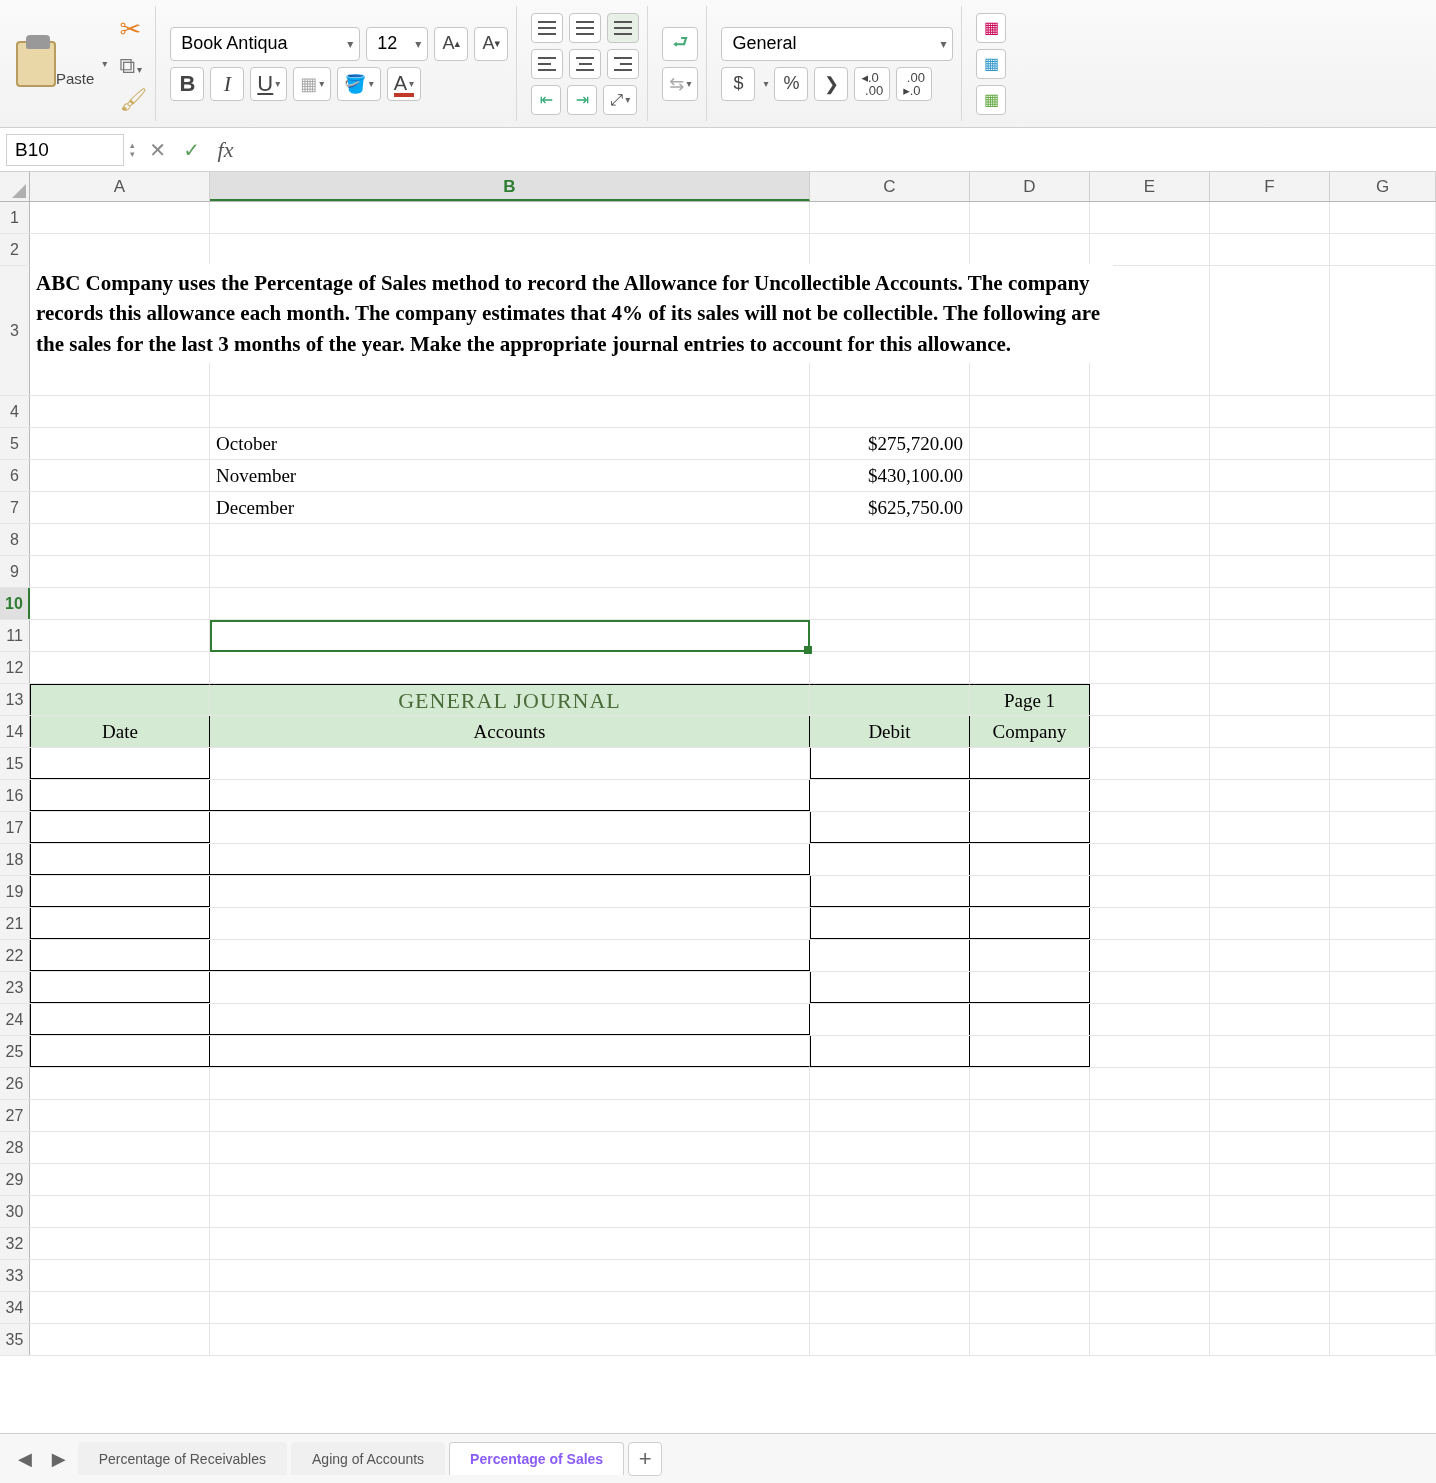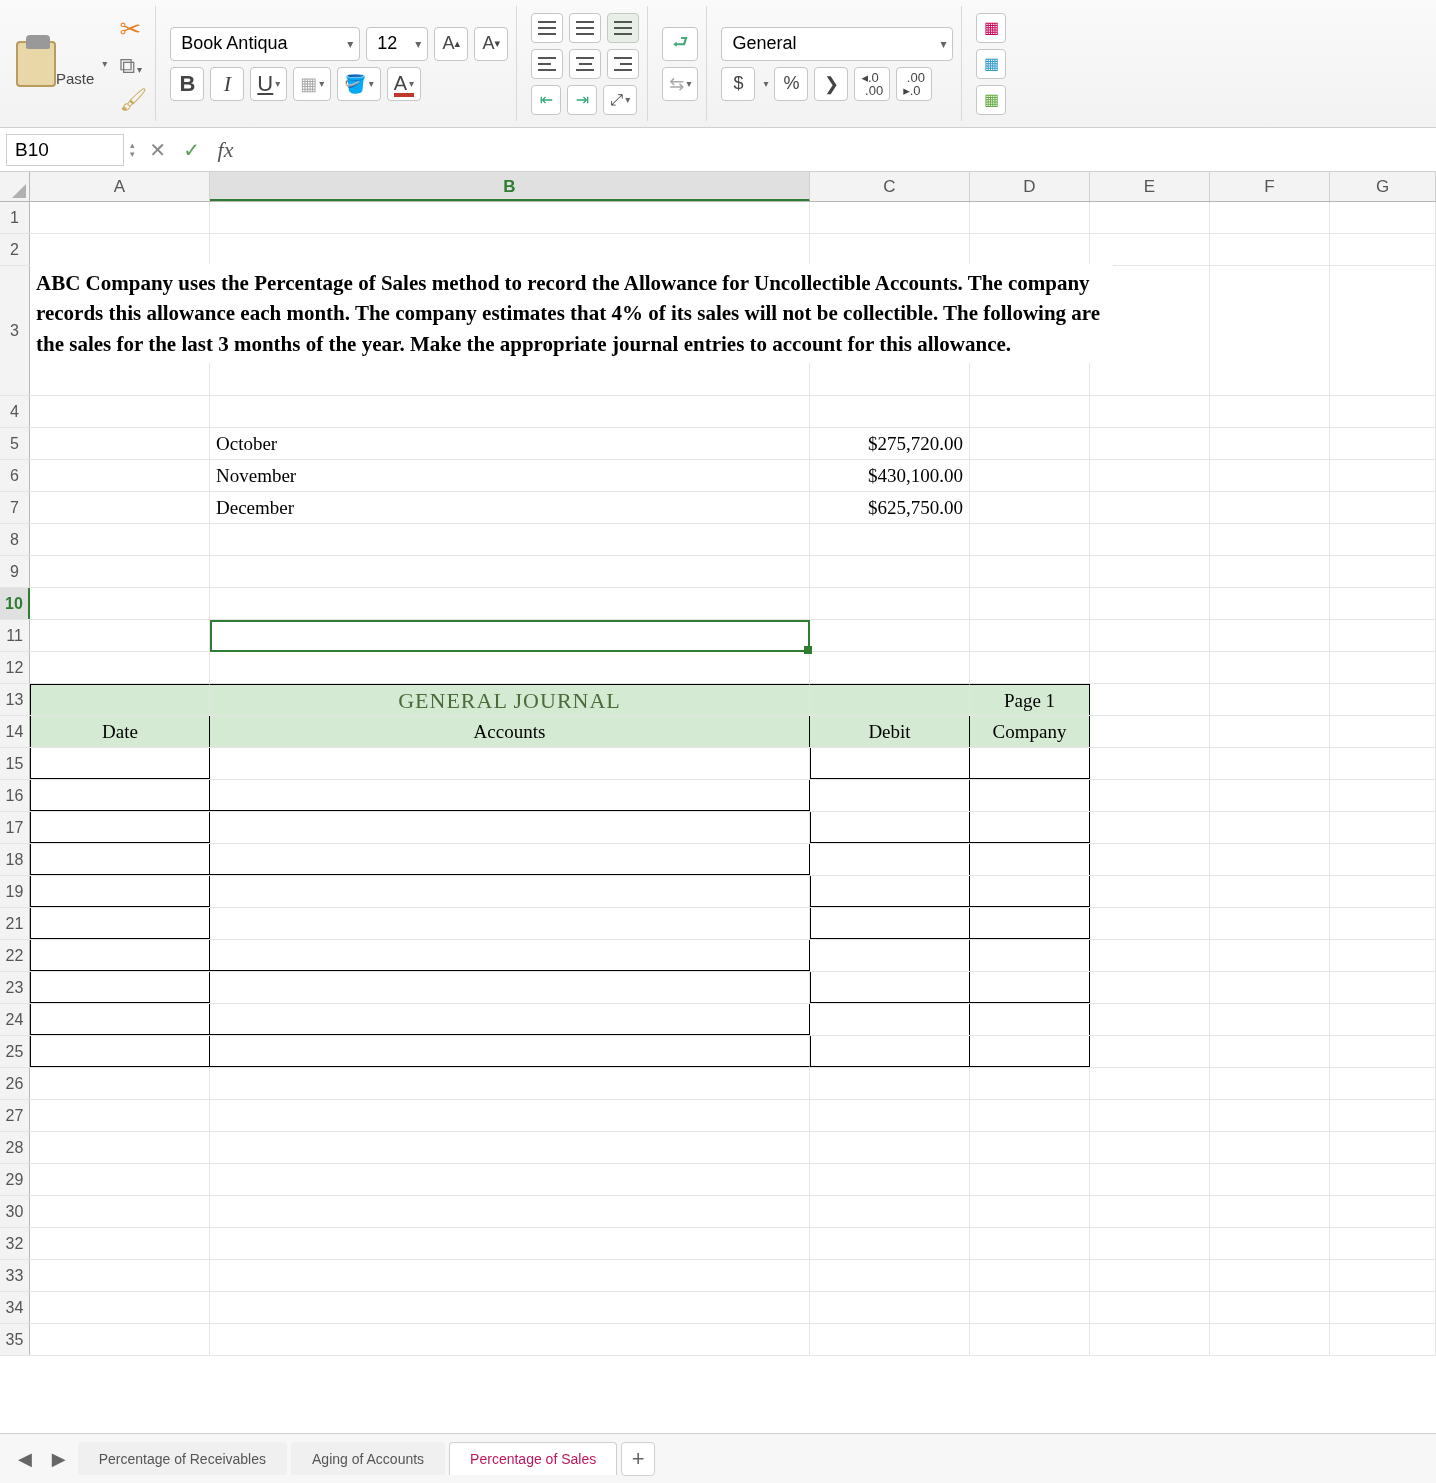--- a/index.html
+++ b/index.html
@@ -67,21 +67,21 @@
   .jr-top { border-top:1px solid #000; }
   
   
   .active-cell { position:absolute; border:2px solid #2e7d32; pointer-events:none; }
   .active-cell::after { content:""; position:absolute; right:-4px; bottom:-4px; width:8px; height:8px; background:#2e7d32; }
   
   
   .sheet-bar { height:50px; border-top:1px solid #cfcfcf; background:#f7f7f7; display:flex; align-items:center; padding:0 10px; gap:4px; }
   .nav-ar { font-size:18px; color:#666; padding:4px 8px; cursor:pointer; }
   .tab { padding:8px 20px; font-size:14px; color:#555; border:1px solid transparent; border-bottom:none; cursor:pointer; border-radius:4px 4px 0 0; background:#f0f0f0; }
-  .tab.active { background:#fff; border-color:#cfcfcf; color:#be185d; font-weight:400; }
+  .tab.active { background:#fff; border-color:#cfcfcf; color:#8b5cf6; font-weight:700; }
   .tab-add { width:34px; height:34px; border:1px solid #cfcfcf; background:#fff; font-size:22px; color:#666; display:inline-flex; align-items:center; justify-content:center; border-radius:4px; cursor:pointer; }
 </style>
 </head>
 <body>
 
 <div class="ribbon">
   <div class="ribbon-group">
     <div class="ribbon-row">
       <div style="display:flex;align-items:flex-end">
         <div class="clip-icon"></div>

